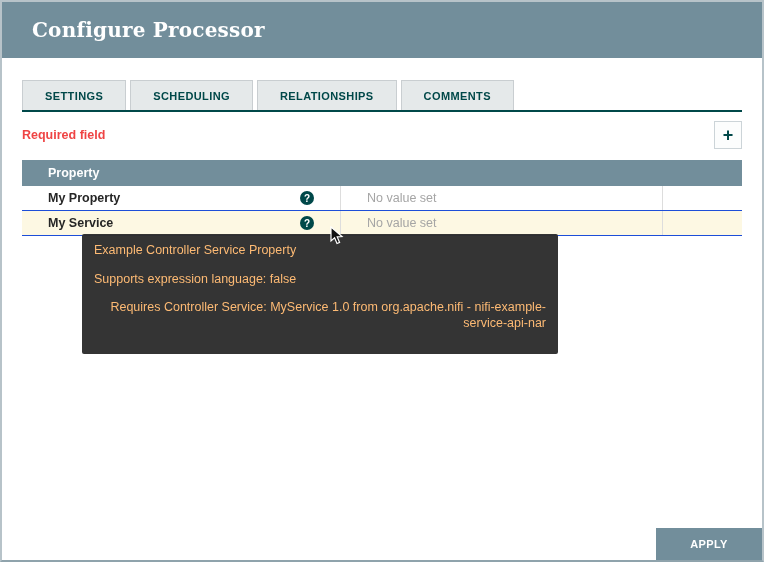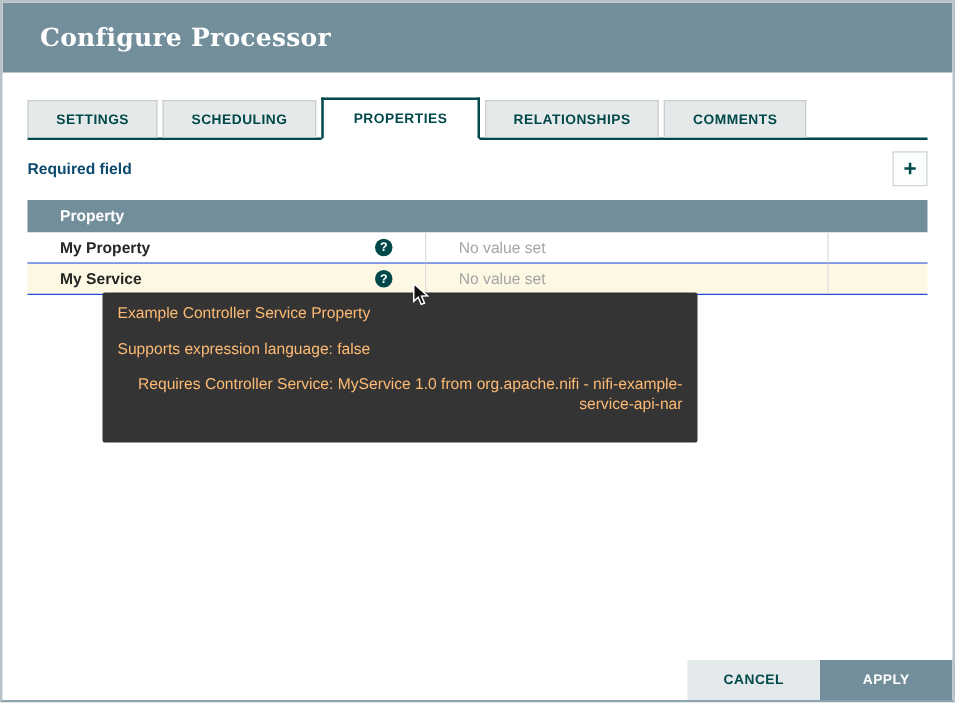--- a/index.html
+++ b/index.html
@@ -61,21 +61,21 @@
     margin-bottom: -2px;
     padding: 0 24px;
   }
 
   
   .toolbar-row {
     display: flex; align-items: center; justify-content: space-between;
     height: 42px;
     margin-top: 2px;
   }
-  .required-field-label { font-size: 12.5px; font-weight: bold; color: #0c4a6e; text-align: right; }
+  .required-field-label { font-size: 12.5px; font-weight: bold; color: #ef4444; text-align: right; }
   .add-button {
     width: 28px; height: 28px;
     background: #fcfdfd;
     border: 1px solid #ccd4d8;
     display: flex; align-items: center; justify-content: center;
     cursor: pointer;
   }
   .plus-icon { color: #004849; font-size: 18px; font-weight: bold; line-height: 1; }
   .plus-icon::before { content: "+"; }
 
@@ -146,21 +146,20 @@
 
   <div class="dialog-header">
     <span class="dialog-title">Configure Processor</span>
   </div>
 
   <div class="dialog-body">
 
     <div class="tabs-row">
       <div class="tab">SETTINGS</div>
       <div class="tab">SCHEDULING</div>
-      <div class="tab active">PROPERTIES</div>
       <div class="tab">RELATIONSHIPS</div>
       <div class="tab">COMMENTS</div>
     </div>
 
     <div class="toolbar-row">
       <span class="required-field-label">Required field</span>
       <div class="add-button">
         <span class="plus-icon"></span>
       </div>
     </div>
@@ -202,17 +201,16 @@
     <p>Requires Controller Service: MyService 1.0 from org.apache.nifi - nifi-example-service-api-nar</p>
   </div>
 
   <div class="cursor">
     <svg width="18" height="20" viewBox="0 0 18 20">
       <path d="M2,1 L2,15 L5.6,11.8 L8,17.5 L10.6,16.4 L8.2,10.9 L13,10.6 Z" fill="#111111" stroke="#ffffff" stroke-width="1.2"></path>
     </svg>
   </div>
 
   <div class="footer-buttons">
-    <button class="btn btn-cancel">CANCEL</button>
     <button class="btn btn-apply">APPLY</button>
   </div>
 
 </div>
 
 </body></html>

